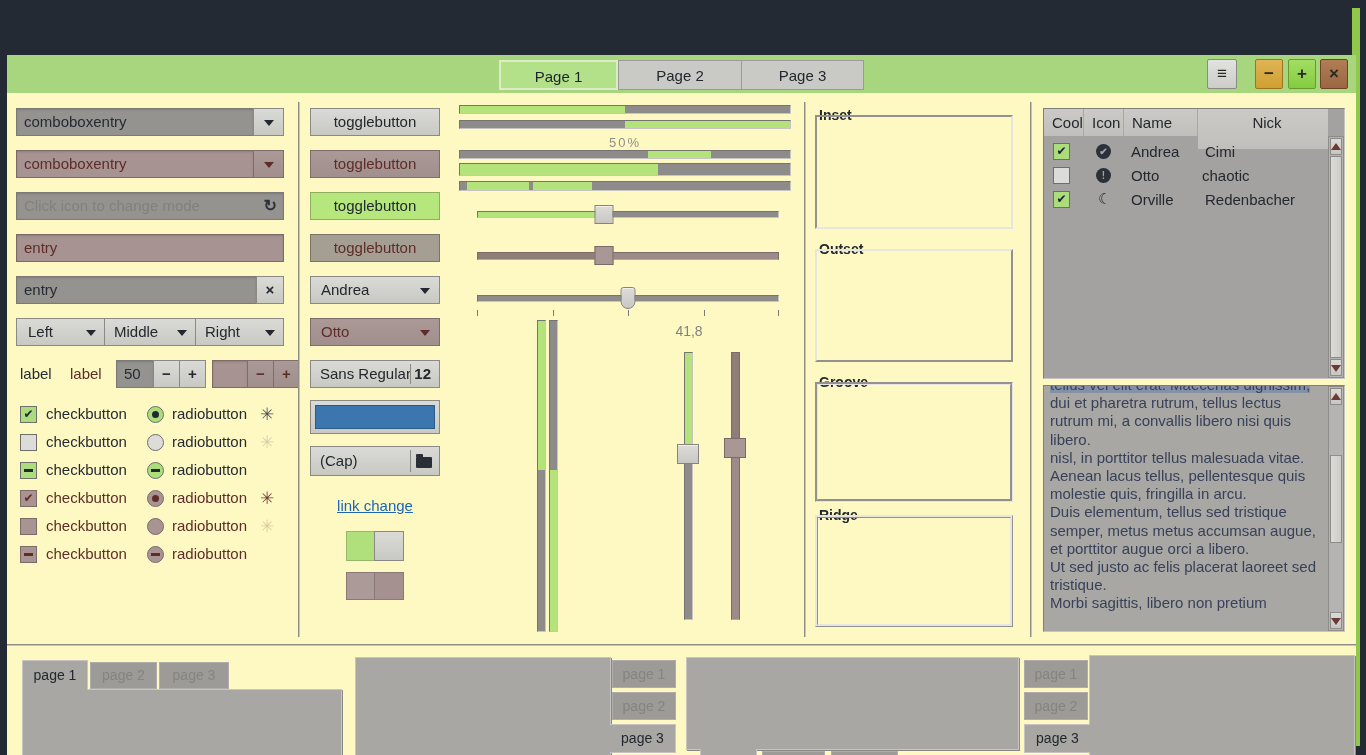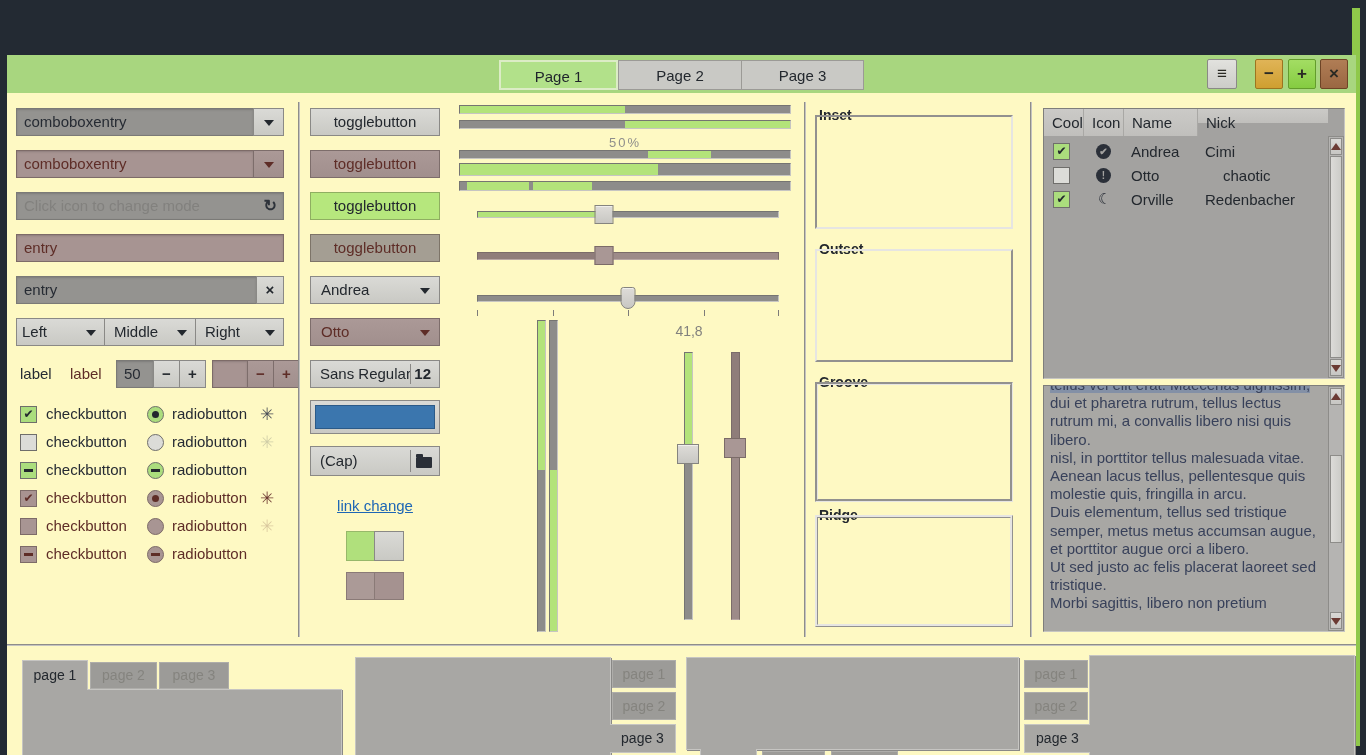--- a/index.html
+++ b/index.html
@@ -120,21 +120,21 @@
     <div class="abs entry" style="left:9px;top:137px;width:268px;height:28px;">
       <span class="placeholder" style="position:absolute;left:7px;top:4px;">Click icon to change mode</span>
       <span style="position:absolute;right:6px;top:3px;color:#2d323a;font-size:16px;font-weight:bold;">↻</span>
     </div>
 
     <div class="abs entry red" style="left:9px;top:179px;width:268px;height:28px;line-height:26px;padding-left:7px;">entry</div>
 
     <div class="abs entry" style="left:9px;top:221px;width:241px;height:28px;line-height:26px;padding-left:7px;">entry</div>
     <div class="abs btn" style="left:249px;top:221px;width:28px;height:28px;text-align:center;line-height:26px;font-weight:bold;"><span>×</span></div>
 
-    <div class="abs btn" style="left:9px;top:263px;width:89px;height:28px;line-height:26px;padding-left:5px;"><span>Left</span><div class="arrow-dn" style="position:absolute;right:8px;top:11px;"></div></div>
+    <div class="abs btn" style="left:9px;top:263px;width:89px;height:28px;line-height:26px;padding-left:11px;"><span>Left</span><div class="arrow-dn" style="position:absolute;right:8px;top:11px;"></div></div>
     <div class="abs btn" style="left:97px;top:263px;width:92px;height:28px;line-height:26px;padding-left:9px;"><span>Middle</span><div class="arrow-dn" style="position:absolute;right:8px;top:11px;"></div></div>
     <div class="abs btn" style="left:188px;top:263px;width:89px;height:28px;line-height:26px;padding-left:9px;"><span>Right</span><div class="arrow-dn" style="position:absolute;right:8px;top:11px;"></div></div>
 
     <div class="abs" style="left:13px;top:310px;">label</div>
     <div class="abs" style="left:63px;top:310px;color:#5e2d27;">label</div>
     <div class="abs entry" style="left:109px;top:305px;width:38px;height:28px;line-height:26px;padding-left:7px;">50</div>
     <div class="abs btn" style="left:146px;top:305px;width:27px;height:28px;text-align:center;line-height:25px;font-weight:bold;"><span>−</span></div>
     <div class="abs btn" style="left:172px;top:305px;width:27px;height:28px;text-align:center;line-height:25px;font-weight:bold;"><span>+</span></div>
     <div class="abs entry red" style="left:205px;top:305px;width:36px;height:28px;"></div>
     <div class="abs btn red" style="left:240px;top:305px;width:27px;height:28px;text-align:center;line-height:25px;font-weight:bold;"><span>−</span></div>
@@ -297,33 +297,33 @@
     <div class="abs frame-label" style="left:812px;top:452px;">Ridge</div>
     <div class="frm" style="left:808px;top:460px;width:198px;height:112px;border:3px ridge #e6e5e2;"></div>
 
     <div class="abs sep-v" style="left:1023px;top:47px;height:535px;"></div>
 
     <div class="abs" style="left:1036px;top:53px;width:302px;height:271px;border:1px solid #7f7e7b;border-bottom-color:#c6c5c2;border-right-color:#c6c5c2;box-sizing:border-box;background:#a3a2a0;">
 
       <div class="th" style="position:absolute;left:0;top:0;width:40px;height:27px;">Cool</div>
       <div class="th" style="position:absolute;left:40px;top:0;width:40px;height:27px;">Icon</div>
       <div class="th" style="position:absolute;left:80px;top:0;width:74px;height:27px;">Name</div>
-      <div class="th" style="position:absolute;left:154px;top:0;width:130px;height:14px;border-right:none;">Nick</div>
+      <div class="th" style="position:absolute;left:154px;top:0;width:130px;height:40px;border-right:none;text-align:center;">Nick</div>
 
       <div class="abs" style="left:0;top:31px;width:284px;height:24px;">
         <span class="check on" style="position:absolute;left:9px;top:3px;"><span>✔</span></span>
         <span class="circle-icon" style="position:absolute;left:52px;top:4px;"><span>✔</span></span>
         <span class="cell" style="position:absolute;left:87px;">Andrea</span>
         <span class="cell" style="position:absolute;left:161px;">Cimi</span>
       </div>
       <div class="abs" style="left:0;top:55px;width:284px;height:24px;">
         <span class="check" style="position:absolute;left:9px;top:3px;"></span>
         <span class="circle-icon" style="position:absolute;left:52px;top:4px;"><span>!</span></span>
         <span class="cell" style="position:absolute;left:87px;">Otto</span>
-        <span class="cell" style="position:absolute;left:179px;">chaotic</span>
+        <span class="cell" style="position:absolute;left:158px;">chaotic</span>
       </div>
       <div class="abs" style="left:0;top:79px;width:284px;height:24px;">
         <span class="check on" style="position:absolute;left:9px;top:3px;"><span>✔</span></span>
         <span class="moon-icon" style="position:absolute;left:54px;top:2px;">☾</span>
         <span class="cell" style="position:absolute;left:87px;">Orville</span>
         <span class="cell" style="position:absolute;left:161px;">Redenbacher</span>
       </div>
 
       <div class="sb" style="position:absolute;right:0;top:27px;width:16px;height:242px;">
         <div class="sb-btn" style="top:1px;">

